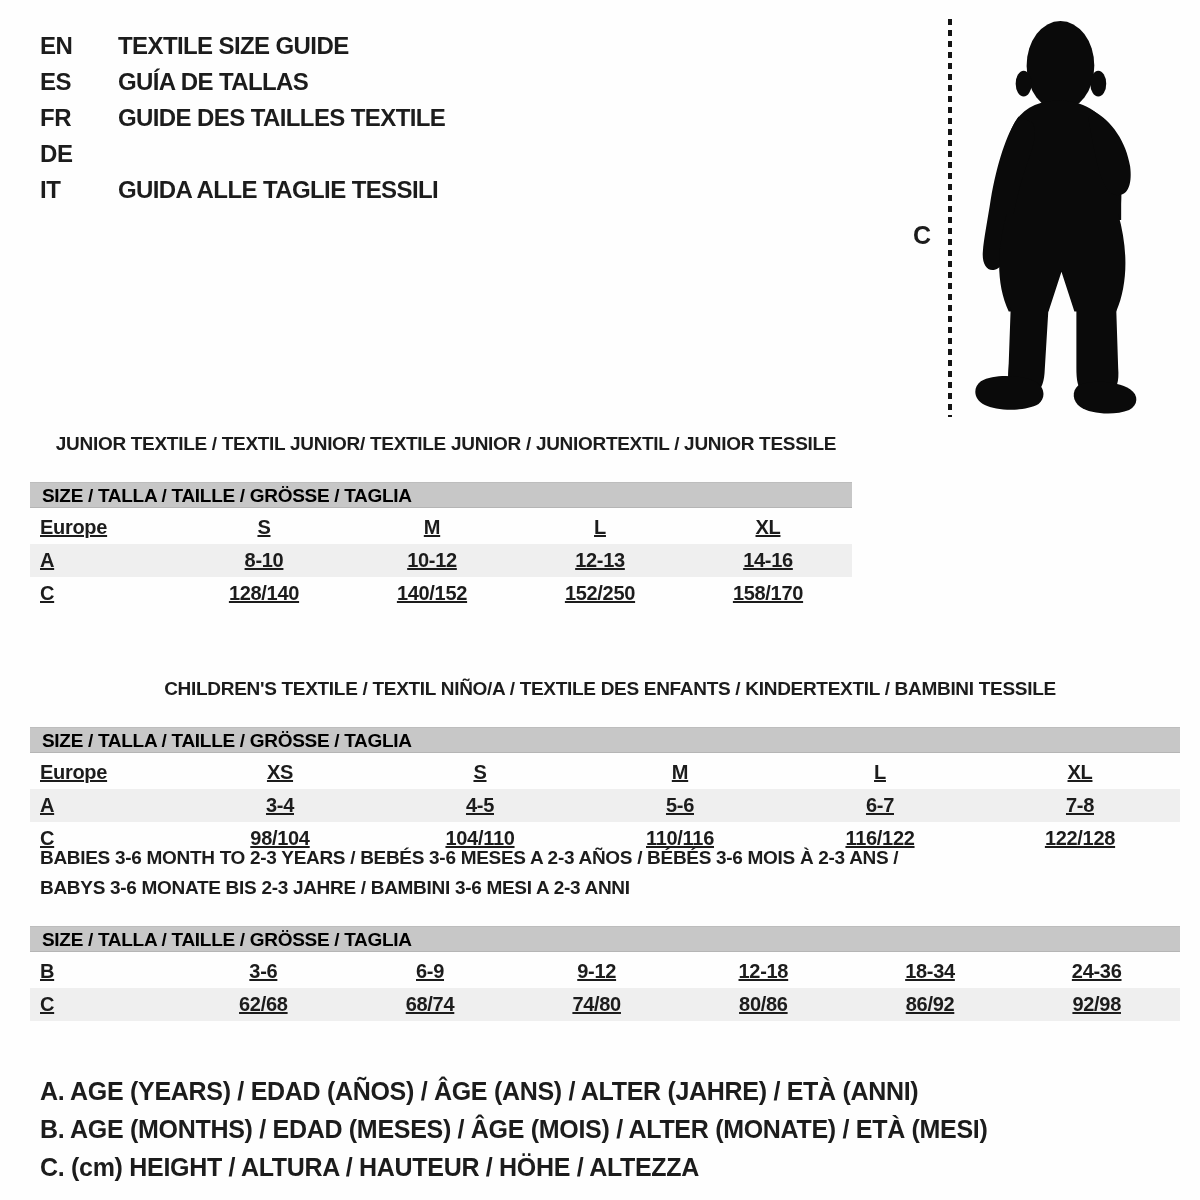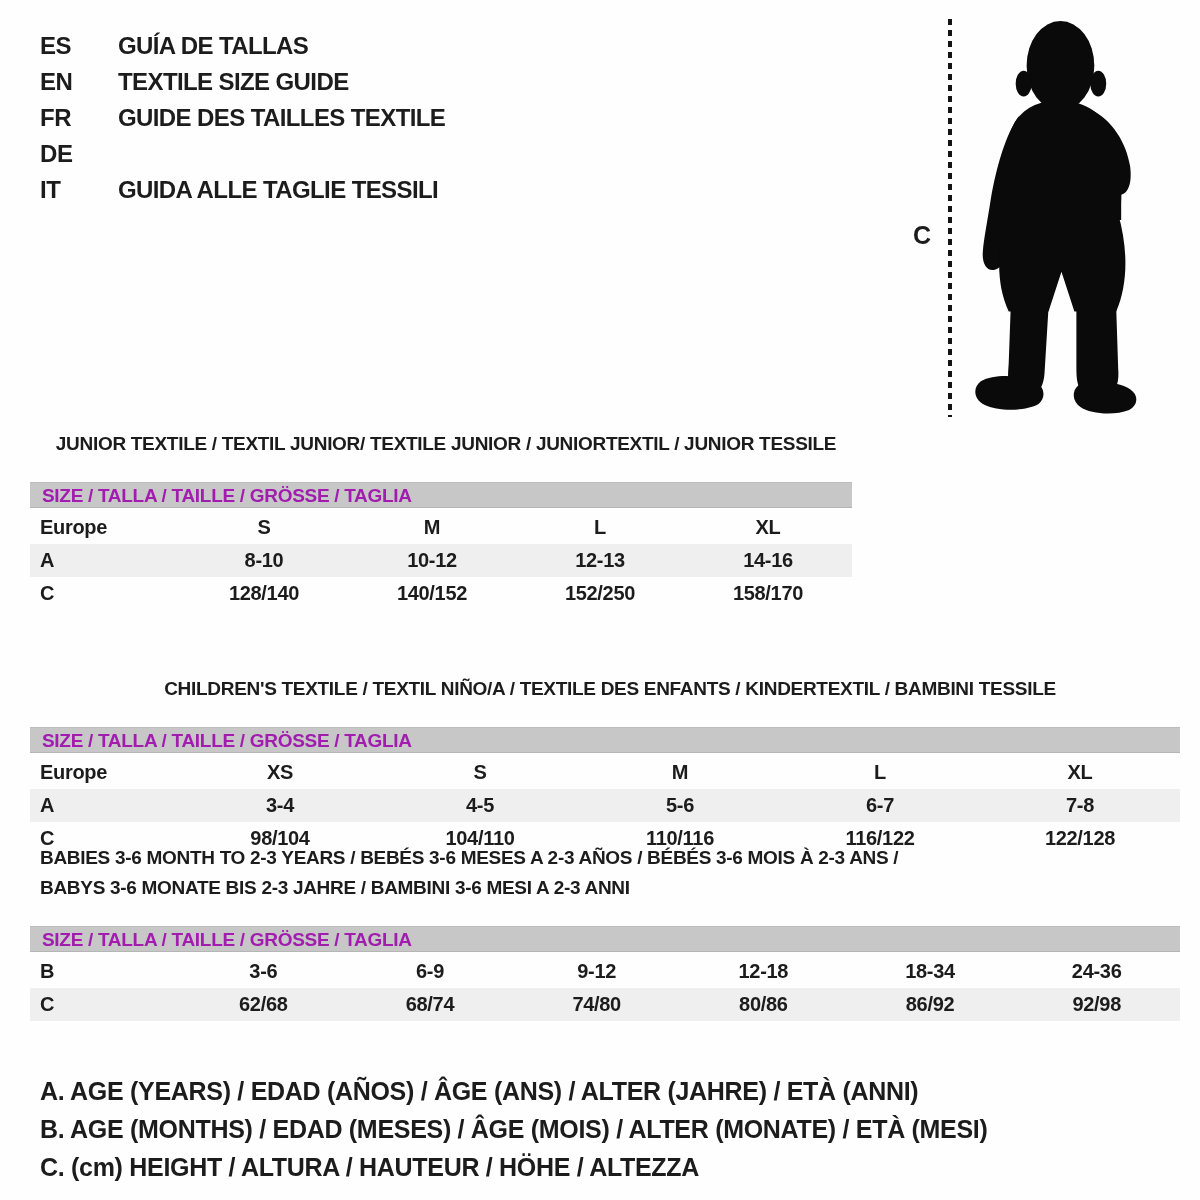--- a/index.html
+++ b/index.html
@@ -30,48 +30,48 @@
 
   
   .size-section{position:absolute;left:30px;}
   #sec-0{top:433px;width:822px;}
   #sec-1{top:678px;width:1150px;}
   #sec-2{top:843px;width:1150px;}
   .section-title{font-weight:bold;font-size:19px;letter-spacing:-0.3px;padding-left:10px;white-space:nowrap;}
   #sec-0 .section-title, #sec-1 .section-title{line-height:22px;margin-bottom:27px;text-align:center;}
   #sec-2 .section-title{line-height:30px;margin-bottom:23px;}
   .table-header{
-    height:26px;line-height:26px;background:#c7c7c7;color:#a21caf;
+    height:26px;line-height:26px;background:#c7c7c7;color:#000000;
     font-weight:bold;font-size:19px;letter-spacing:-0.3px;
     padding-left:12px;margin-bottom:3px;
     border-top:1px solid #bdbdbd;border-bottom:1px solid #b5b5b5;
     box-sizing:border-box;
   }
   .trow{display:flex;height:33px;line-height:33px;font-weight:bold;font-size:20px;letter-spacing:-0.3px;}
   .trow.shaded{background:#efefef;}
-  .cell{flex:1;text-align:center;}
+  .cell{flex:1;text-align:center;text-decoration:underline;}
   .label-cell{flex:0 0 150px;text-align:left;padding-left:10px;box-sizing:border-box;}
 
   
   .footnotes{position:absolute;left:40px;top:1072px;}
   .footnote{font-weight:bold;font-size:25px;letter-spacing:-0.3px;line-height:38px;white-space:nowrap;}
 </style>
 </head>
 <body>
 
 <div class="page">
 
   <div class="lang-list">
     <div class="lang-row">
+      <span class="lang-code">EN</span>
+      <span class="lang-label">TEXTILE SIZE GUIDE</span>
+    </div>
+    <div class="lang-row">
       <span class="lang-code">ES</span>
       <span class="lang-label">GUÍA DE TALLAS</span>
-    </div>
-    <div class="lang-row">
-      <span class="lang-code">EN</span>
-      <span class="lang-label">TEXTILE SIZE GUIDE</span>
     </div>
     <div class="lang-row">
       <span class="lang-code">FR</span>
       <span class="lang-label">GUIDE DES TAILLES TEXTILE</span>
     </div>
     <div class="lang-row">
       <span class="lang-code">DE</span>
     </div>
     <div class="lang-row">
       <span class="lang-code">IT</span>

